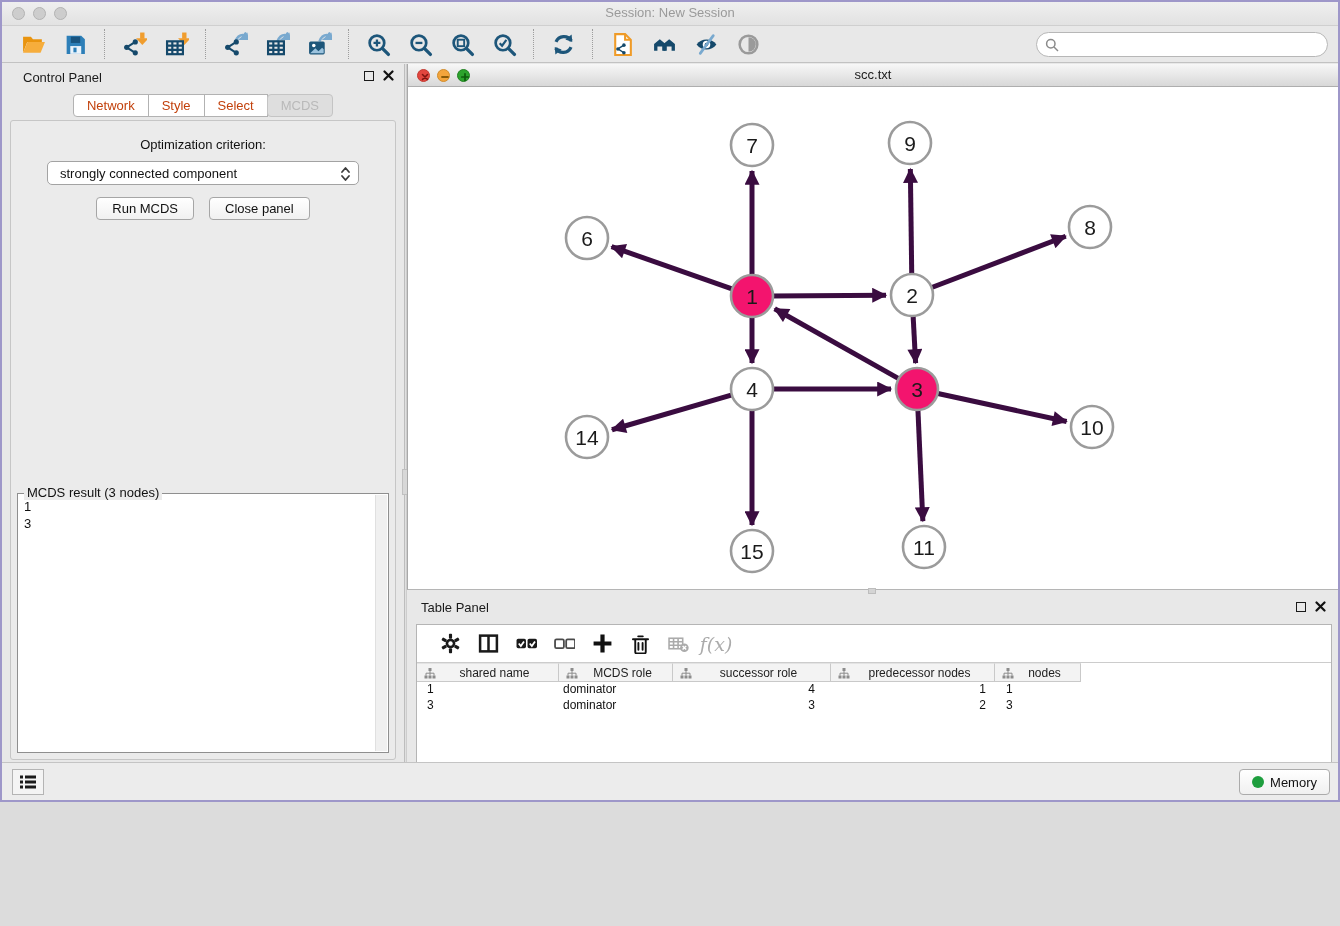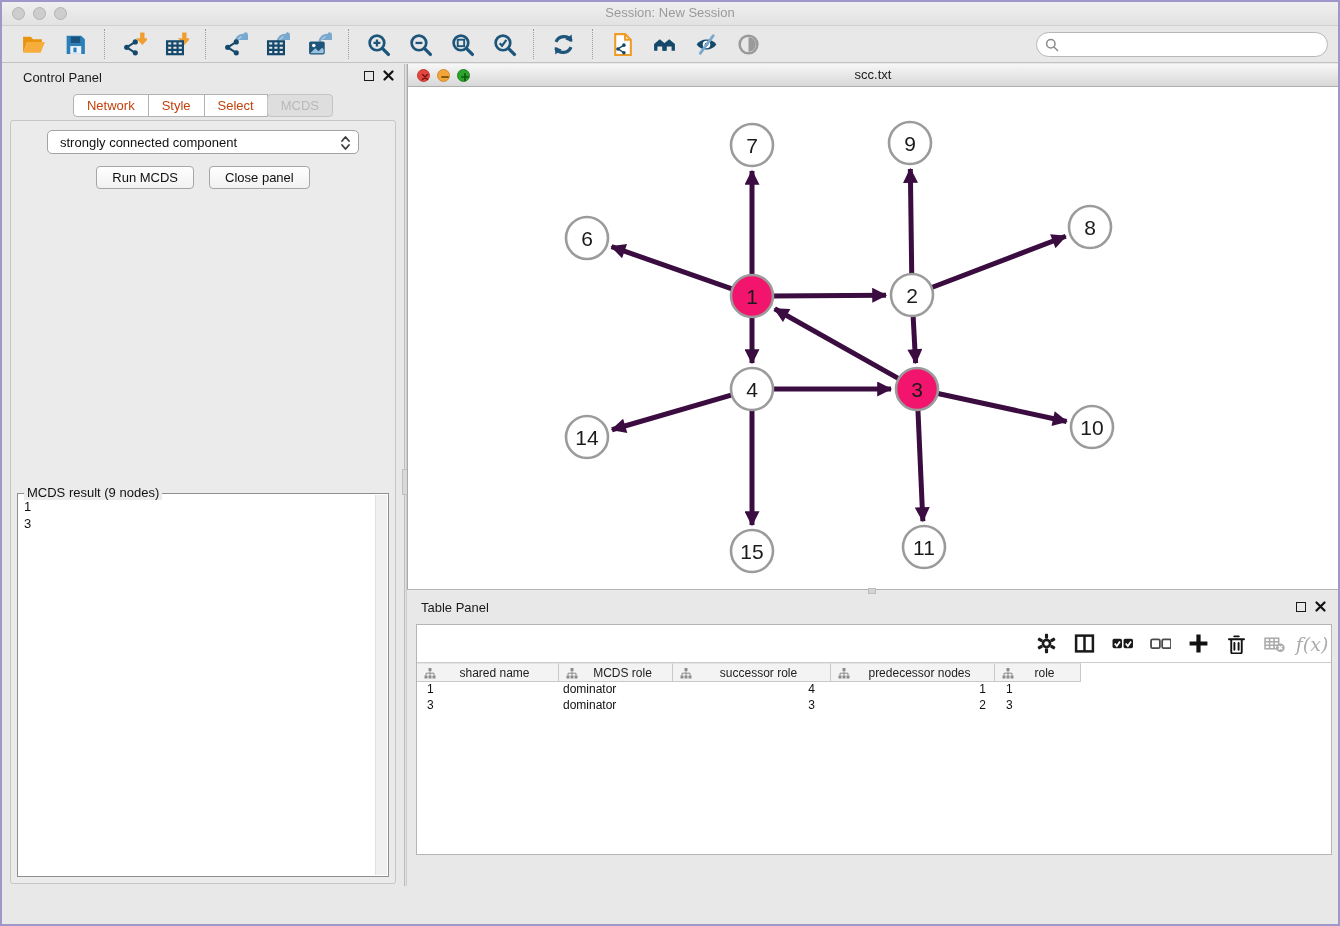--- a/index.html
+++ b/index.html
@@ -1,19 +1,19 @@
 <!DOCTYPE html>
 <html><head>
 <meta charset="utf-8">
 <style>
   * { box-sizing: border-box; }
   html,body { margin:0; padding:0; background:#dcdcdc; }
   body { width:1340px; height:926px; font-family:"Liberation Sans", sans-serif; }
   #app {
-    position:relative; width:1340px; height:926px;
+    position:relative; width:1340px; height:802px;
     border:2px solid #9e97c9; background:#e8e8e8; overflow:hidden;
   }
   
   .titlebar { position:absolute; left:0; top:0; right:0; height:24px;
     background:linear-gradient(#efefef,#e2e2e2); border-bottom:1px solid #cfcfcf; }
   .titlebar .lights { position:absolute; left:10px; top:5px; display:flex; gap:8px; }
   .tl { width:13px; height:13px; border-radius:50%; position:relative; }
   .tl.inactive { background:#cdcdcd; border:1px solid #b3b3b3; }
   .app-title { position:absolute; left:0; right:0; top:3px; text-align:center;
     font-size:13px; color:#9a9a9a; }
@@ -76,21 +76,21 @@
     font-size:13px; color:#1a1a1a; }
   .net-canvas { position:absolute; left:0; right:0; top:23px; bottom:0; background:#fff; }
   .net-resize { position:absolute; left:460px; bottom:-5px; width:8px; height:6px;
     background:#d4d4d4; border:1px solid #bdbdbd; }
   
   .table-panel { position:absolute; left:405px; top:590px; right:0; bottom:38px; }
   .tp-title { position:absolute; left:14px; top:8px; font-size:13px; color:#1a1a1a; }
   .tp-inner { position:absolute; left:9px; right:6px; top:32px; height:231px;
     background:#fff; border:1px solid #b5b5b5; }
   .tp-toolbar { position:relative; height:37px; display:flex; align-items:center;
-    padding-left:4px;justify-content:flex-end; }
+    padding-left:14px; }
   .tp-icon { width:28px; height:26px; margin:0 5px; display:flex; align-items:center;
     justify-content:center; cursor:pointer; }
   .tp-icon.disabled { cursor:default; }
   .fxtext { font-family:"DejaVu Serif", serif; font-style:italic; font-size:19px; color:#ababab; }
   .thead { position:relative; height:19px; border-top:1px solid #cccccc; }
   .th { position:absolute; top:0; height:19px; background:#f3f3f3;
     border-right:1px solid #c9c9c9; border-bottom:1px solid #c9c9c9; border-top:1px solid #e3e3e3;
     font-size:12px; color:#222; display:flex; align-items:center; justify-content:center; cursor:pointer; }
   .th .tree { position:absolute; left:7px; top:4px; }
   .trow { position:relative; height:16px; font-size:12px; color:#111; }
@@ -296,35 +296,36 @@
         </svg>
       </span>
     </div>
     <div class="tabs-row" id="cp-tabs">
         <span class="tab">Network</span>
         <span class="tab">Style</span>
         <span class="tab">Select</span>
         <span class="tab active">MCDS</span>
       </div>
     <div class="cp-body">
+      <div class="opt-label">Optimization criterion:</div>
       <div class="selectbox">
         <span>strongly connected component</span>
         <span class="stepper">
           <svg width="11" height="18" viewBox="0 0 11 18">
             <path d="M2 7 L5.5 3 L9 7" fill="none" stroke="#3c3c3c" stroke-width="1.8" stroke-linecap="round" stroke-linejoin="round"></path>
             <path d="M2 11 L5.5 15 L9 11" fill="none" stroke="#3c3c3c" stroke-width="1.8" stroke-linecap="round" stroke-linejoin="round"></path>
           </svg>
         </span>
       </div>
       <div class="btn-row">
         <button class="pushbtn">Run MCDS</button>
         <button class="pushbtn">Close panel</button>
       </div>
       <div class="result-box">
-        <span class="result-legend">MCDS result (9 nodes)</span>
+        <span class="result-legend">MCDS result (3 nodes)</span>
         <div class="result-lines" id="result-lines">1
 3</div>
         <div class="result-scroll"></div>
       </div>
     </div>
   </div>
 
   <div class="vsplit">
     <span class="grip"></span>
   </div>
@@ -552,21 +553,21 @@
           <div class="th" style="left: 578px; width: 86px;">
             <svg class="tree" width="12" height="11" viewBox="0 0 12 11">
               <g fill="#8c8c8c">
                 <rect x="4.5" y="0" width="3" height="3"></rect>
                 <rect x="0.5" y="7.5" width="3" height="3"></rect>
                 <rect x="4.5" y="7.5" width="3" height="3"></rect>
                 <rect x="8.5" y="7.5" width="3" height="3"></rect>
               </g>
               <path d="M6 3 V5.2 M2 7.5 V5.2 H10 V7.5 M6 5.2 V7.5" stroke="#8c8c8c" fill="none"></path>
             </svg>
-            <span style="margin-left:14px;">role</span>
+            <span style="margin-left:14px;">nodes</span>
           </div>
         </div>
       <div id="tbody">
           <div class="trow">
             <div class="td" style="left: 0px; width: 142px; text-align: left; padding: 0px 0px 0px 10px;">1</div>
             <div class="td" style="left: 142px; width: 114px; text-align: left; padding: 0px 0px 0px 4px;">dominator</div>
             <div class="td" style="left: 256px; width: 158px; text-align: right; padding: 0px 16px 0px 0px;">4</div>
             <div class="td" style="left: 414px; width: 164px; text-align: right; padding: 0px 9px 0px 0px;">1</div>
             <div class="td" style="left: 578px; width: 86px; text-align: left; padding: 0px 0px 0px 11px;">1</div>
           </div>
@@ -574,14 +575,32 @@
             <div class="td" style="left: 0px; width: 142px; text-align: left; padding: 0px 0px 0px 10px;">3</div>
             <div class="td" style="left: 142px; width: 114px; text-align: left; padding: 0px 0px 0px 4px;">dominator</div>
             <div class="td" style="left: 256px; width: 158px; text-align: right; padding: 0px 16px 0px 0px;">3</div>
             <div class="td" style="left: 414px; width: 164px; text-align: right; padding: 0px 9px 0px 0px;">2</div>
             <div class="td" style="left: 578px; width: 86px; text-align: left; padding: 0px 0px 0px 11px;">3</div>
           </div>
         </div>
     </div>
   </div>
 
+  <div class="statusbar">
+    <span class="list-btn">
+      <svg width="18" height="16" viewBox="0 0 18 16">
+        <g fill="#1a1a1a">
+          <rect x="1" y="1.5" width="3" height="3"></rect>
+            <rect x="6" y="1.5" width="11" height="3"></rect>
+          <rect x="1" y="6.5" width="3" height="3"></rect>
+            <rect x="6" y="6.5" width="11" height="3"></rect>
+          <rect x="1" y="11.5" width="3" height="3"></rect>
+            <rect x="6" y="11.5" width="11" height="3"></rect>
+        </g>
+      </svg>
+    </span>
+    <span class="memory-btn">
+      <span class="memory-dot"></span>
+      <span>Memory</span>
+    </span>
+  </div>
 
 </div>
 
 </body></html>

